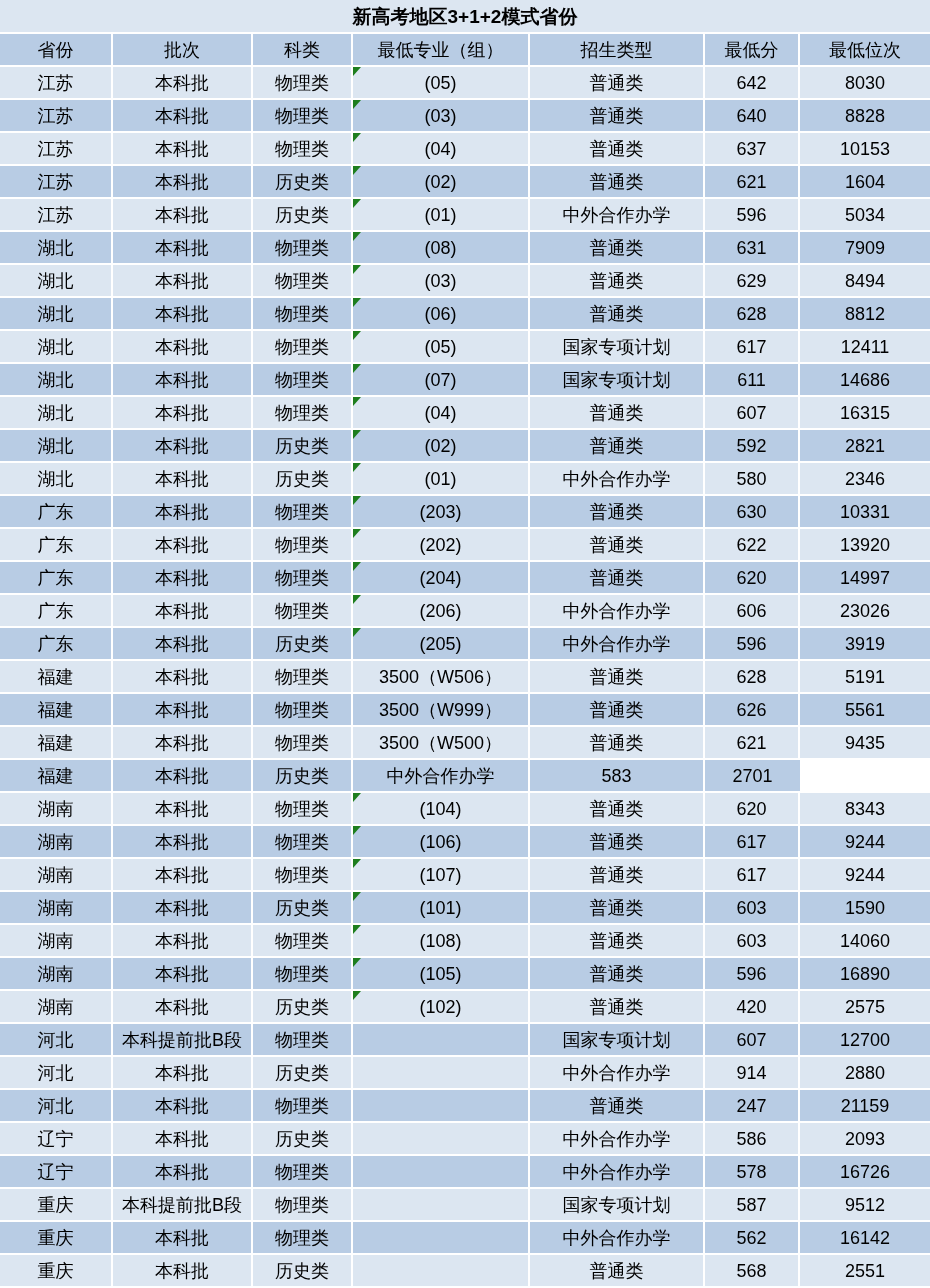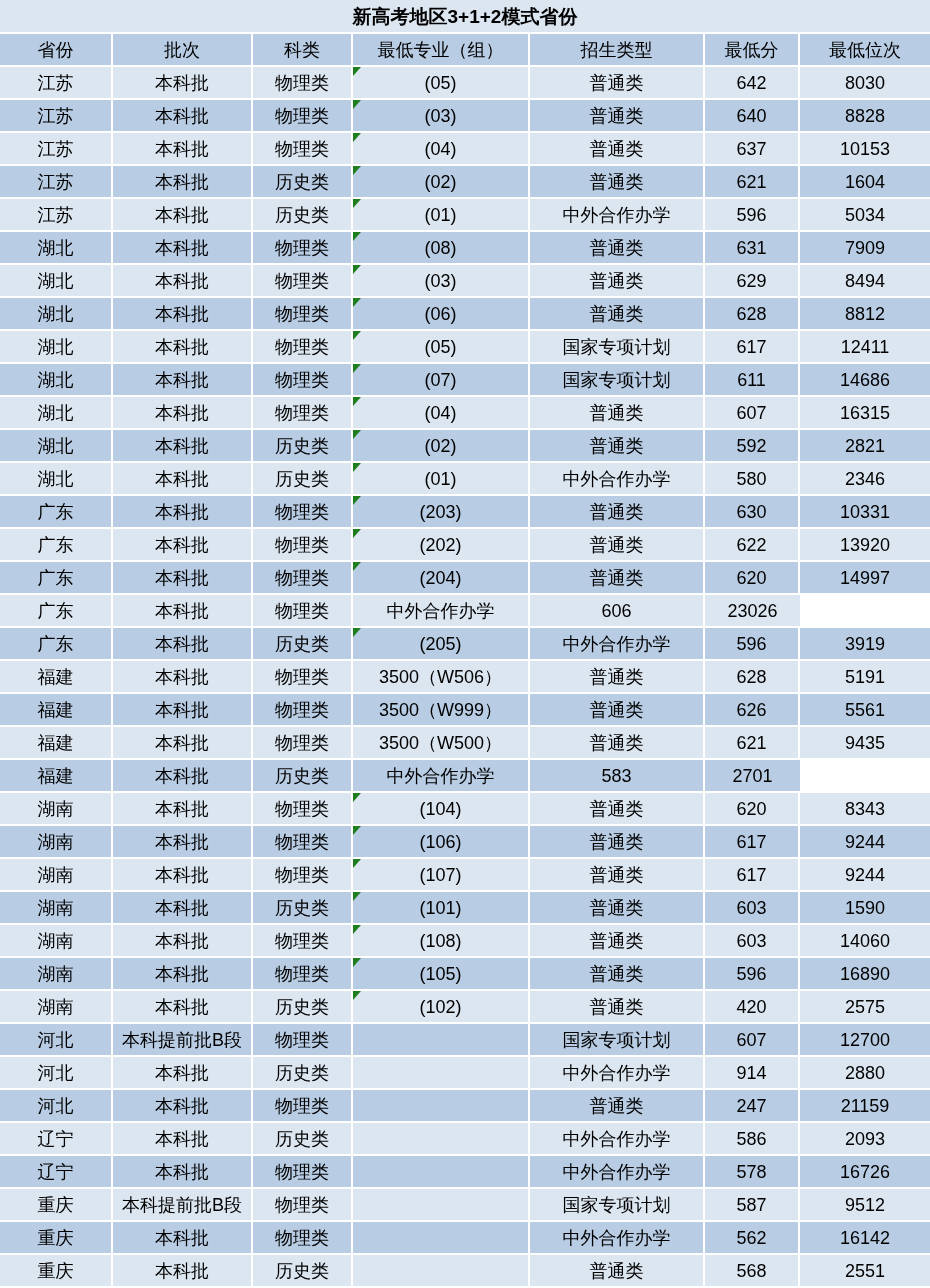--- a/index.html
+++ b/index.html
@@ -458,20 +458,24 @@
         <div class="cell bg-light">
           <span>广东</span>
         </div>
         <div class="cell bg-light">
           <span>本科批</span>
         </div>
         <div class="cell bg-light">
           <span>物理类</span>
         </div>
         <div class="cell bg-light">
+          <span class="err-tri"></span>
+          <span>(206)</span>
+        </div>
+        <div class="cell bg-light">
           <span>中外合作办学</span>
         </div>
         <div class="cell bg-light">
           <span>606</span>
         </div>
         <div class="cell bg-light">
           <span>23026</span>
         </div>
       </div>
       <div class="trow">

